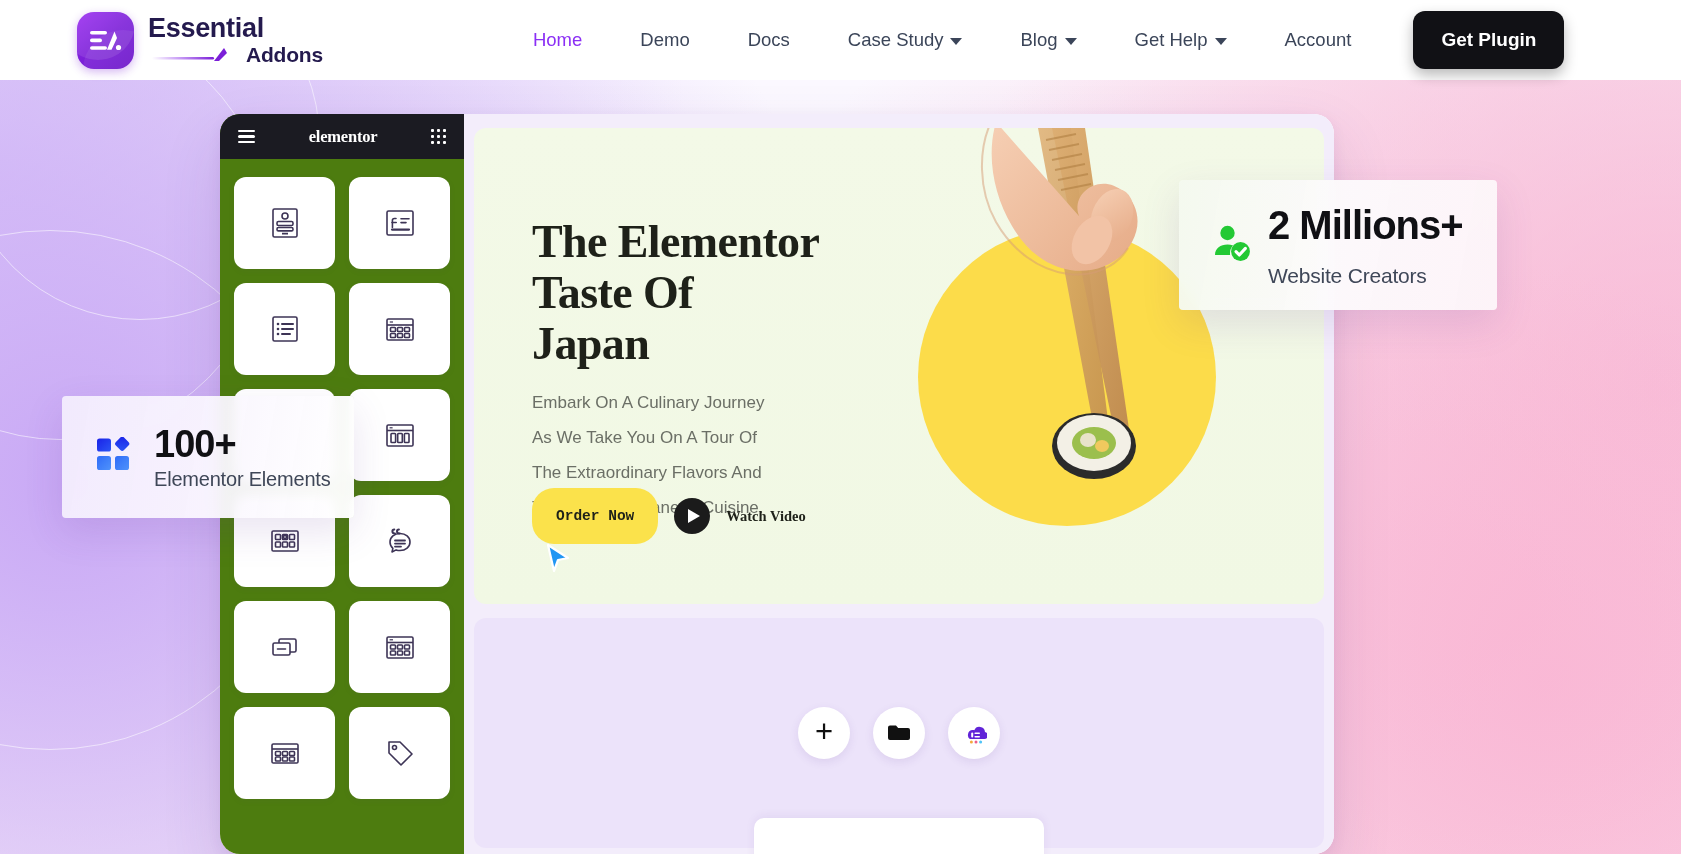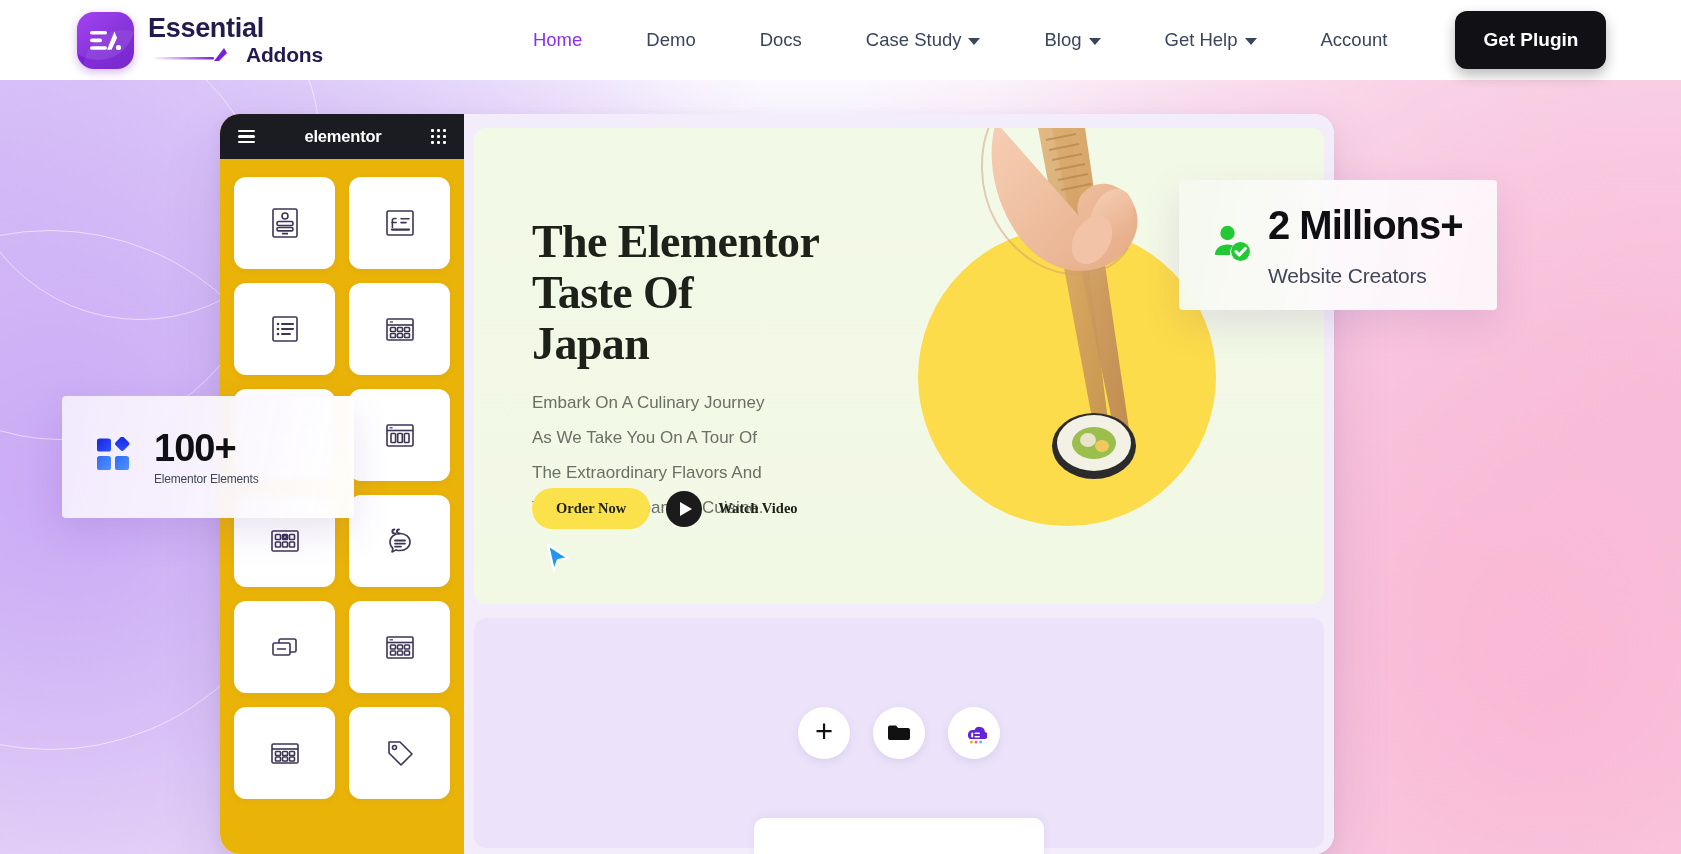--- a/index.html
+++ b/index.html
@@ -43,21 +43,21 @@
   }
   .brand-sub-row { display: flex; align-items: flex-end; gap: 14px; margin-top: 2px; }
   .brand-swoosh { display:block; }
   .brand-sub {
     font-size: 21px; font-weight: 700; color: #241a4e;
     letter-spacing: -.2px;
   }
 
   .nav-links {
     display: flex; align-items: center;
-    margin-left: 184px; gap: 12px;
+    margin-left: 184px; gap: 6px;
   }
   .nav-item {
     display: flex; align-items: center; gap: 7px;
     font-size: 18.5px; color: #3b4559; font-weight: 400;
     padding: 8px 26px; cursor: pointer; white-space: nowrap;
   }
   .nav-item.active { color: #8b2ff5; }
   .caret {
     width: 0; height: 0;
     border-left: 6px solid transparent;
@@ -108,23 +108,23 @@
     background: #ffffff;
     border-radius: 20px;
     box-shadow: 0 26px 60px rgba(78,34,130,.14), 0 4px 14px rgba(78,34,130,.07);
     overflow: hidden;
     display: flex;
   }
 
   
   .el-panel {
     width: 244px; height: 740px;
-    background: #eab308;
+    background: #4d7c0f;
     flex: none;
-    display: flex; flex-direction: column;
+    display: flex; flex-direction: column; font-family: Liberation Serif, serif;
   }
   .el-topbar {
     height: 45px; background: #1b1b22;
     display: flex; align-items: center; justify-content: space-between;
     padding: 0 18px;
   }
   .el-logo { font-size: 16.5px; font-weight: 700; color: #fff; letter-spacing: -.2px; }
   .ham { display:flex; flex-direction:column; gap:3px; cursor:pointer; }
   .ham i { display:block; width: 17px; height: 2.4px; background:#fff; border-radius:2px; }
   .dots-grid { display:grid; grid-template-columns: repeat(3, 3.4px); gap: 2.4px; cursor:pointer; }
@@ -170,23 +170,23 @@
     position:absolute; left: 58px; top: 258px;
     font-size: 17px; color: #6b6f66; line-height: 2.05;
     width: 252px;
   }
   .ch-actions {
     position:absolute; left: 58px; top: 360px;
     display:flex; align-items:center; gap: 16px;
   }
   .btn-order {
     background: #fbe24b; color: #1e2119;
-    font-family: Liberation Serif, serif;
+    font-family: Liberation Mono, monospace;
     font-weight: 700; font-size: 14.5px;
-    padding: 12px 24px; border-radius: 22px;
+    padding: 20px 24px; border-radius: 22px;
     cursor:pointer; white-space:nowrap;
   }
   .play-circle {
     width: 36px; height: 36px; border-radius: 50%;
     background: #1b1b1b; display:flex; align-items:center; justify-content:center;
     cursor:pointer; flex:none;
   }
   .play-tri {
     width:0;height:0;border-left: 12px solid #fff;
     border-top: 7.5px solid transparent; border-bottom: 7.5px solid transparent;
@@ -247,21 +247,21 @@
     padding-left: 33px; gap: 16px;
     background: linear-gradient(100deg, rgba(244,249,238,.97) 0%, rgba(252,250,252,.96) 50%, rgba(253,245,249,.97) 100%);
   }
   .badge-txt { line-height: 1; }
   .badge-num {
     font-size: 38px; font-weight: 700; color: #101014;
     letter-spacing: -1px; display:block;
   }
   .badge-num.big { font-size: 40px; }
   .badge-label {
-    font-size: 12px; color: #3f4758; margin-top: 6px; display:block;
+    font-size: 20px; color: #3f4758; margin-top: 6px; display:block;
     letter-spacing: -.2px;
   }
   .badge-label.lg { font-size: 21px; margin-top: 20px; }
 </style>
 </head>
 <body>
 
 <div class="navbar">
 
   <div class="brand">

